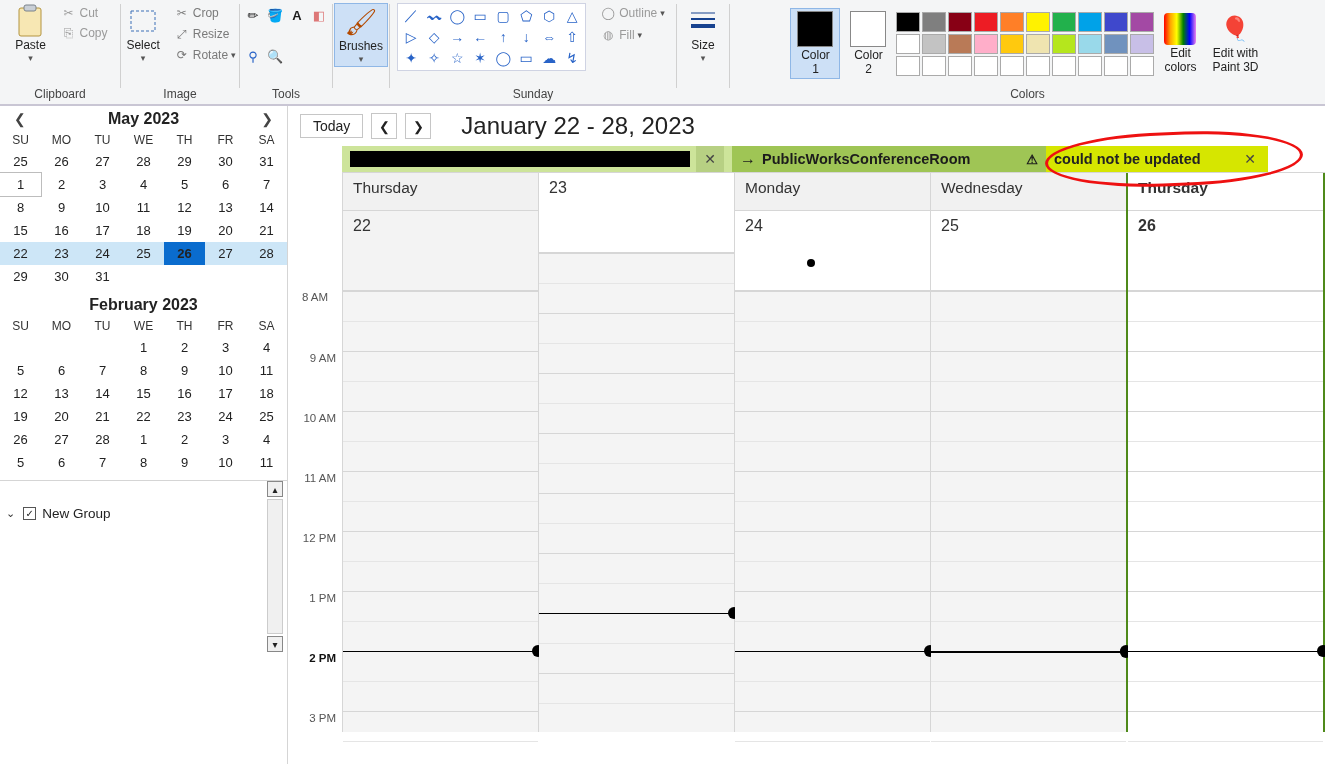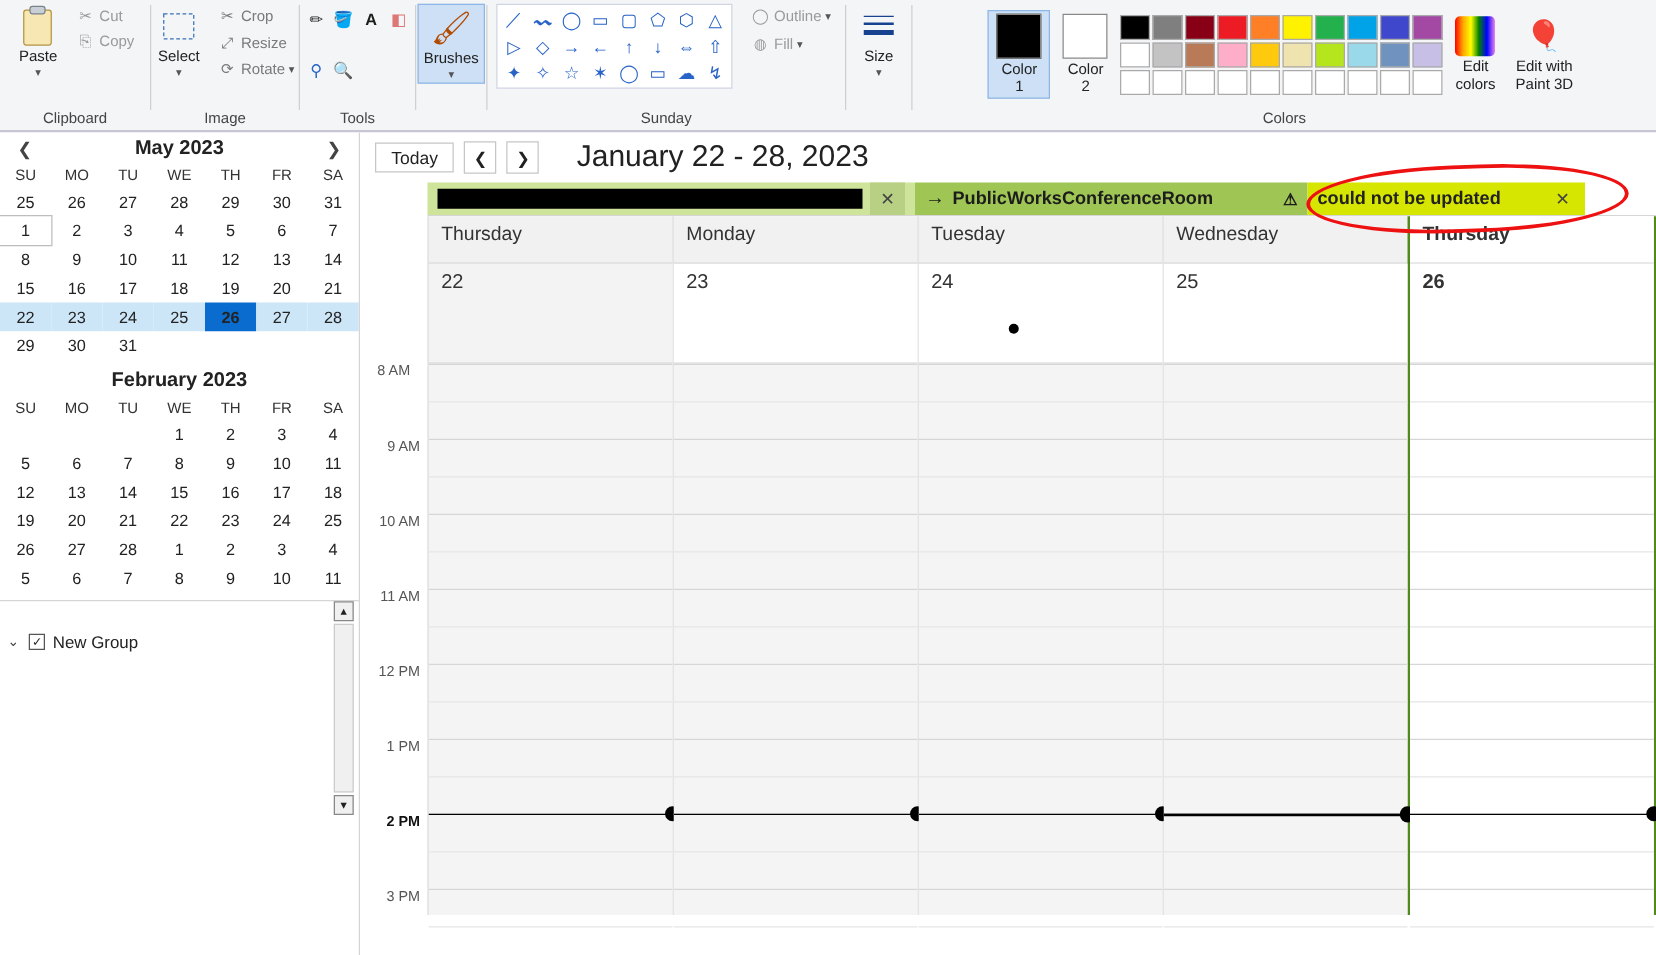--- a/index.html
+++ b/index.html
@@ -526,21 +526,20 @@
             <div class="hr" style="top: 300px;"></div>
             <div class="half" style="top: 330px;"></div>
             <div class="hr" style="top: 360px;"></div>
             <div class="half" style="top: 390px;"></div>
             <div class="hr" style="top: 420px;"></div>
             <div class="half" style="top: 450px;"></div>
             <div class="nowline" style="top: 360px; border-top: 1px solid rgb(0, 0, 0);"></div>
           </div>
       </div>
       <div class="daycol">
-        <div class="dayhead">Monday</div>
         <div class="allday"><span>23</span></div>
         <div class="slots">
             <div class="hr" style="top: 0px;"></div>
             <div class="half" style="top: 30px;"></div>
             <div class="hr" style="top: 60px;"></div>
             <div class="half" style="top: 90px;"></div>
             <div class="hr" style="top: 120px;"></div>
             <div class="half" style="top: 150px;"></div>
             <div class="hr" style="top: 180px;"></div>
             <div class="half" style="top: 210px;"></div>
@@ -549,21 +548,21 @@
             <div class="hr" style="top: 300px;"></div>
             <div class="half" style="top: 330px;"></div>
             <div class="hr" style="top: 360px;"></div>
             <div class="half" style="top: 390px;"></div>
             <div class="hr" style="top: 420px;"></div>
             <div class="half" style="top: 450px;"></div>
             <div class="nowline" style="top: 360px; border-top: 1px solid rgb(0, 0, 0);"></div>
           </div>
       </div>
       <div class="daycol">
-        <div class="dayhead">Tuesday</div>
+        <div class="dayhead">Monday</div>
         <div class="allday"><span>24</span>
           <span class="dot" style="left:72px;top:48px"></span>
         </div>
         <div class="slots">
             <div class="hr" style="top: 0px;"></div>
             <div class="half" style="top: 30px;"></div>
             <div class="hr" style="top: 60px;"></div>
             <div class="half" style="top: 90px;"></div>
             <div class="hr" style="top: 120px;"></div>
             <div class="half" style="top: 150px;"></div>

